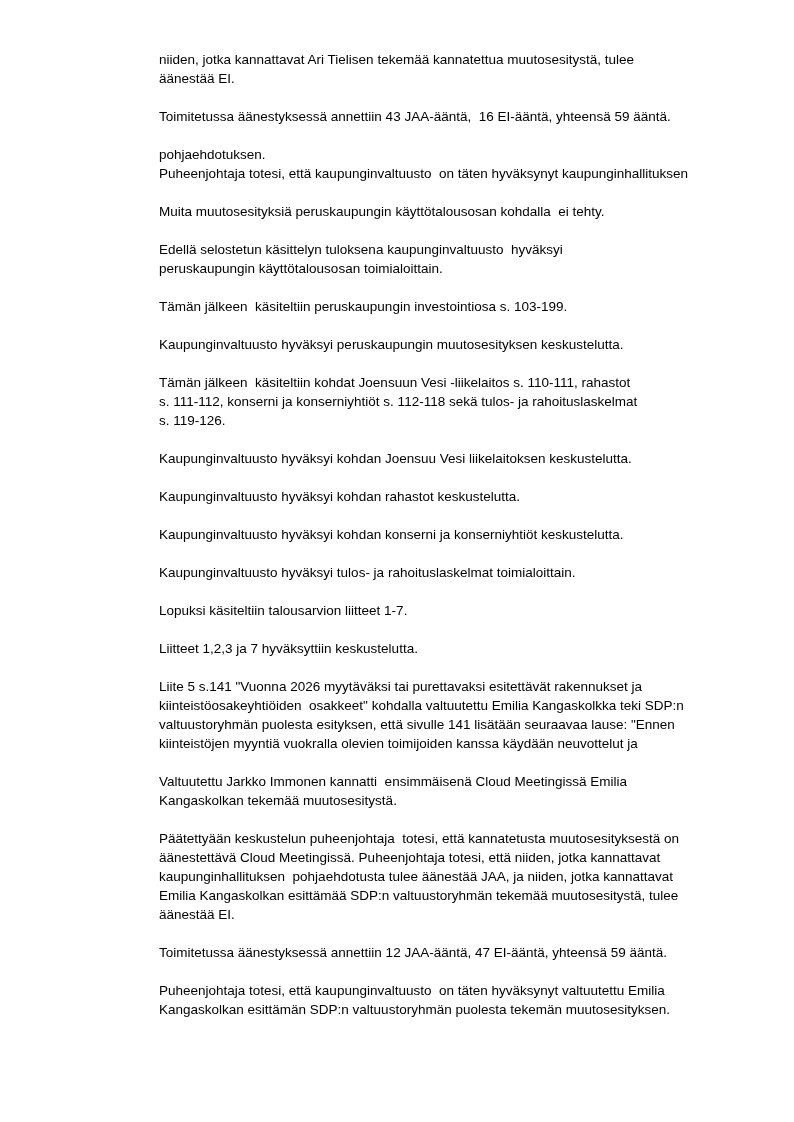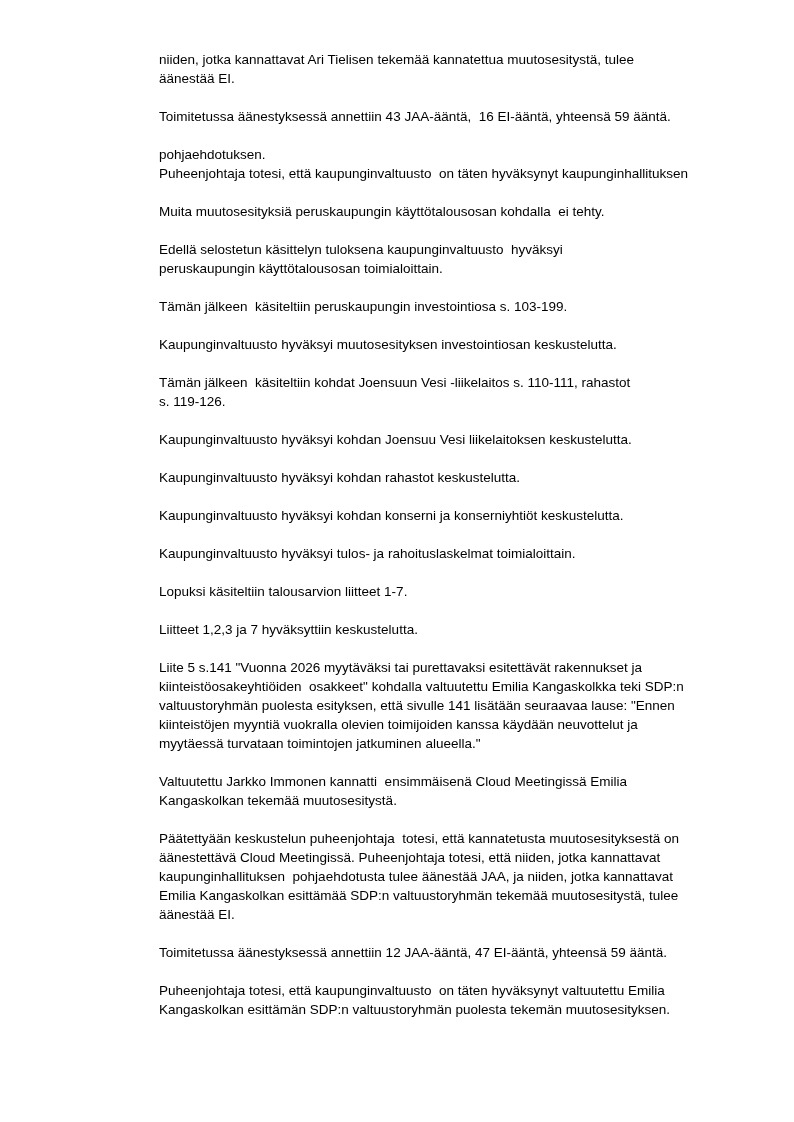--- a/index.html
+++ b/index.html
@@ -63,25 +63,26 @@
     <p class="para">
       <span class="ln">Edellä selostetun käsittelyn tuloksena kaupunginvaltuusto  hyväksyi</span>
       <span class="ln">peruskaupungin käyttötalousosan toimialoittain.</span>
     </p>
 
     <p class="para">
       <span class="ln">Tämän jälkeen  käsiteltiin peruskaupungin investointiosa s. 103-199.</span>
     </p>
 
     <p class="para">
-      <span class="ln">Kaupunginvaltuusto hyväksyi muutosesityksen investointiosan keskustelutta.</span>
+      <span class="ln">Kaupunginvaltuusto hyväksyi peruskaupungin muutosesityksen keskustelutta.</span>
     </p>
 
     <p class="para">
       <span class="ln">Tämän jälkeen  käsiteltiin kohdat Joensuun Vesi -liikelaitos s. 110-111, rahastot</span>
+      <span class="ln">s. 111-112, konserni ja konserniyhtiöt s. 112-118 sekä tulos- ja rahoituslaskelmat</span>
       <span class="ln">s. 119-126.</span>
     </p>
 
     <p class="para">
       <span class="ln">Kaupunginvaltuusto hyväksyi kohdan Joensuu Vesi liikelaitoksen keskustelutta.</span>
     </p>
 
     <p class="para">
       <span class="ln">Kaupunginvaltuusto hyväksyi kohdan rahastot keskustelutta.</span>
     </p>
@@ -100,21 +101,20 @@
 
     <p class="para">
       <span class="ln">Liitteet 1,2,3 ja 7 hyväksyttiin keskustelutta.</span>
     </p>
 
     <p class="para">
       <span class="ln">Liite 5 s.141 "Vuonna 2026 myytäväksi tai purettavaksi esitettävät rakennukset ja</span>
       <span class="ln">kiinteistöosakeyhtiöiden  osakkeet" kohdalla valtuutettu Emilia Kangaskolkka teki SDP:n</span>
       <span class="ln">valtuustoryhmän puolesta esityksen, että sivulle 141 lisätään seuraavaa lause: "Ennen</span>
       <span class="ln">kiinteistöjen myyntiä vuokralla olevien toimijoiden kanssa käydään neuvottelut ja</span>
-      <span class="ln">myytäessä turvataan toimintojen jatkuminen alueella."</span>
     </p>
 
     <p class="para">
       <span class="ln">Valtuutettu Jarkko Immonen kannatti  ensimmäisenä Cloud Meetingissä Emilia</span>
       <span class="ln">Kangaskolkan tekemää muutosesitystä.</span>
     </p>
 
     <p class="para">
       <span class="ln">Päätettyään keskustelun puheenjohtaja  totesi, että kannatetusta muutosesityksestä on</span>
       <span class="ln">äänestettävä Cloud Meetingissä. Puheenjohtaja totesi, että niiden, jotka kannattavat</span>

